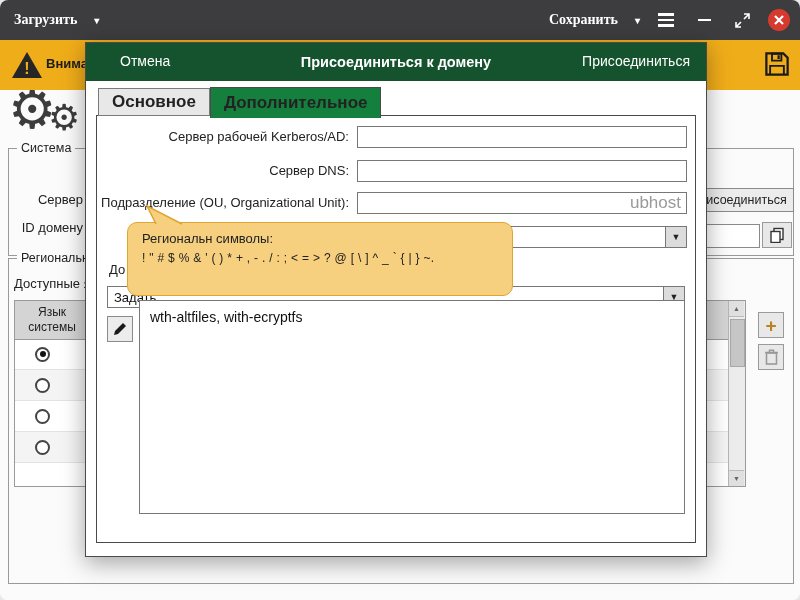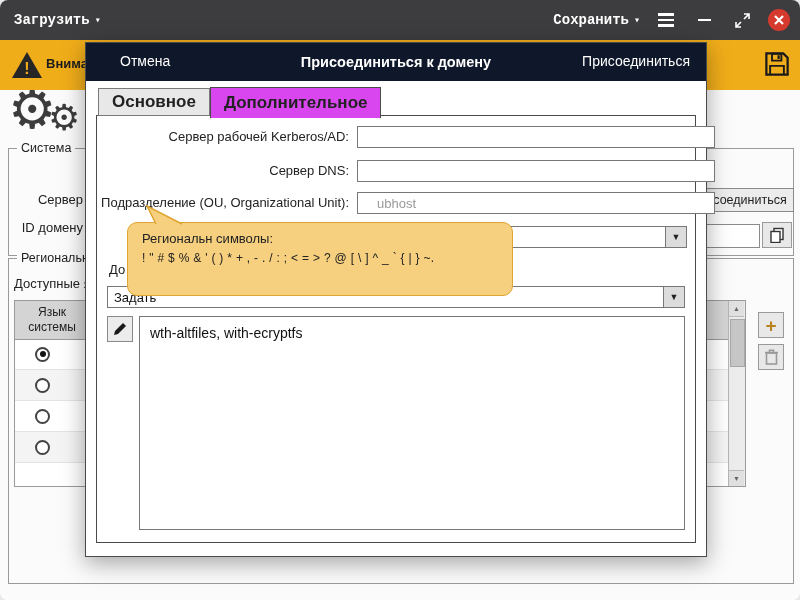--- a/index.html
+++ b/index.html
@@ -5,21 +5,21 @@
   html,body{margin:0;padding:0;}
   body{
     width:800px;height:600px;position:relative;overflow:hidden;
     font-family:"Liberation Sans", sans-serif;background:#e9e9e9;
   }
   .screen{position:absolute;inset:0;border-radius:8px;overflow:hidden;background:#fbfbfb;}
 
   
   .topbar{position:absolute;left:0;top:0;width:800px;height:40px;background:#3d3d3f;z-index:3;}
   .tb-btn{position:absolute;top:9px;height:22px;background:none;border:none;color:#fff;
-    font-family:Liberation Mono, monospace;font-size:14px;font-weight:bold;cursor:pointer;display:flex;align-items:center;gap:5px;padding:0;}
+    font-family:Liberation Serif, serif;font-size:14px;font-weight:bold;cursor:pointer;display:flex;align-items:center;gap:17px;padding:0;}
   .tb-title{position:absolute;left:0;right:0;top:11px;text-align:center;color:#fff;font-size:14.5px;font-weight:bold;}
   .caret{font-size:10px;}
   .tb-ico{position:absolute;top:9px;width:24px;height:22px;background:none;border:none;cursor:pointer;
     display:flex;align-items:center;justify-content:center;padding:0;}
   .burger{display:flex;flex-direction:column;gap:3px;}
   .burger i{display:block;width:16px;height:2.5px;background:#fff;}
   .minbar{display:block;width:13px;height:2.5px;background:#fff;}
   .closebtn{position:absolute;top:9px;right:10px;width:22px;height:22px;border-radius:50%;
     background:#d63a2e;border:none;cursor:pointer;display:flex;align-items:center;justify-content:center;padding:0;}
 
@@ -52,40 +52,40 @@
   .sb-arrow{position:absolute;left:0;width:15px;height:15px;display:flex;align-items:center;justify-content:center;
     font-size:7px;color:#666;background:#e0e0e0;cursor:pointer;}
   .sb-up{top:0;border-bottom:1px solid #bbb;}
   .sb-down{bottom:0;border-top:1px solid #bbb;}
   .sb-thumb{position:absolute;left:1px;top:18px;width:13px;height:46px;background:#c6c6c6;border:1px solid #a8a8a8;cursor:pointer;}
   .plus-label{font-size:19px;font-weight:bold;color:#b8821f;line-height:1;}
 
   
   .modal{position:absolute;left:85px;top:42px;width:620px;height:513px;background:#fff;border:1px solid #4a4a4a;
     box-shadow:0 6px 22px rgba(0,0,0,.35);z-index:10;}
-  .m-header{position:absolute;left:0;top:0;right:0;height:38px;background:#0f172a;}
+  .m-header{position:absolute;left:0;top:0;right:0;height:38px;background:#14532d;}
   .m-hbtn{position:absolute;top:10px;background:none;border:none;color:#fff;font-family:inherit;font-size:14px;cursor:pointer;padding:0;z-index:2;}
   .m-title{position:absolute;left:0;right:0;top:11px;text-align:center;color:#fff;font-size:14.5px;font-weight:bold;}
   .tabs{position:absolute;left:12px;top:44px;display:flex;align-items:flex-end;z-index:2;}
   .tab{height:26px;line-height:26px;padding:0 13px;font-size:17px;color:#222;background:#e8e8e8;
     border:1px solid #7a7a7a;margin-bottom:2px;cursor:pointer;font-weight:bold;}
-  .tab.active{height:30px;line-height:30px;background:#d946ef;border:1px solid #4a4a4a;border-bottom:none;margin-bottom:0;}
+  .tab.active{height:30px;line-height:30px;background:#15803d;border:1px solid #4a4a4a;border-bottom:none;margin-bottom:0;}
   .panel{position:absolute;left:10px;top:72px;width:598px;height:426px;border:1px solid #4a4a4a;background:#fff;z-index:1;}
   .frow-label{position:absolute;left:0;width:252px;text-align:right;font-size:13px;color:#222;}
   .txt{position:absolute;left:260px;width:318px;height:20px;border:1px solid #777;background:#fff;
-    font-family:inherit;font-size:13px;padding:0 19px;}
+    font-family:inherit;font-size:17px;padding:0 5px;text-align:right;}
   .txt::placeholder{color:#9a9a9a;}
   .combo{position:absolute;height:22px;border:1px solid #777;background:#fff;box-sizing:border-box;cursor:pointer;}
   .combo-val{position:absolute;left:6px;top:3px;font-size:13px;color:#111;}
   .combo-arrow{position:absolute;right:0;top:0;bottom:0;width:20px;background:#dcdcdc;border-left:1px solid #777;
     display:flex;align-items:center;justify-content:center;font-size:9px;color:#222;cursor:pointer;}
   .partial-label{position:absolute;left:12px;top:146px;font-size:13px;color:#222;}
   .pencil-btn{position:absolute;left:10px;top:200px;width:26px;height:26px;background:#ececec;border:1px solid #8a8a8a;
     cursor:pointer;display:flex;align-items:center;justify-content:center;padding:0;}
-  .bigtext{position:absolute;left:42px;top:200px;width:524px;height:196px;border:1px solid #777;background:#fff;
+  .bigtext{position:absolute;left:42px;top:184px;width:524px;height:196px;border:1px solid #777;background:#fff;
     font-size:14px;color:#111;padding:8px 10px;cursor:text;}
 
   
   .tooltip{position:absolute;left:30px;top:106px;width:356px;height:56px;background:#f6d07e;border:1.5px solid #dfa531;
     border-radius:10px;z-index:5;padding:8px 14px;box-sizing:content-box;}
   .tt-tail{position:absolute;top:-18px;left:14px;}
   .tt-title{font-size:13px;color:#222;margin-bottom:5px;}
   .tt-symbols{font-size:12px;color:#222;letter-spacing:.3px;white-space:nowrap;}
 </style>
 </head>

